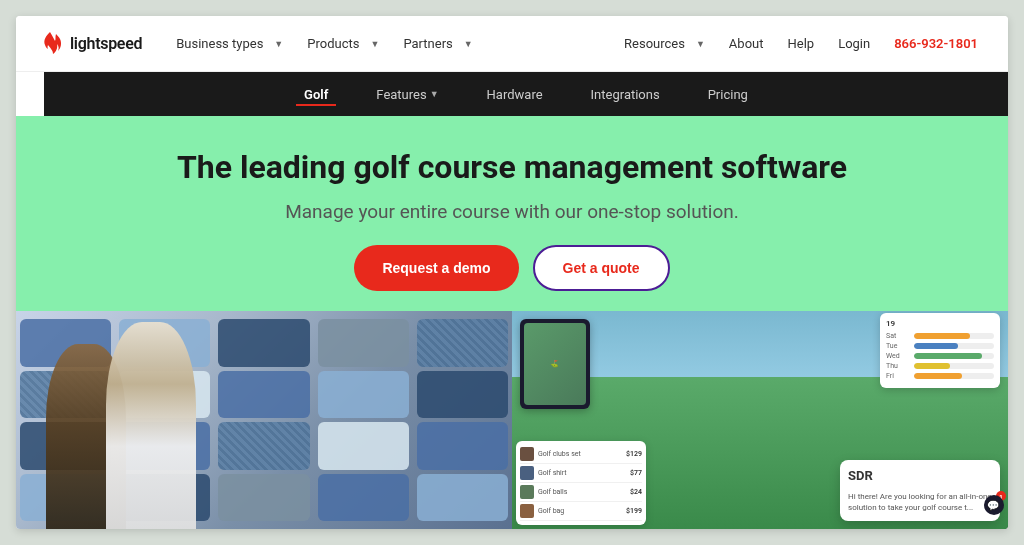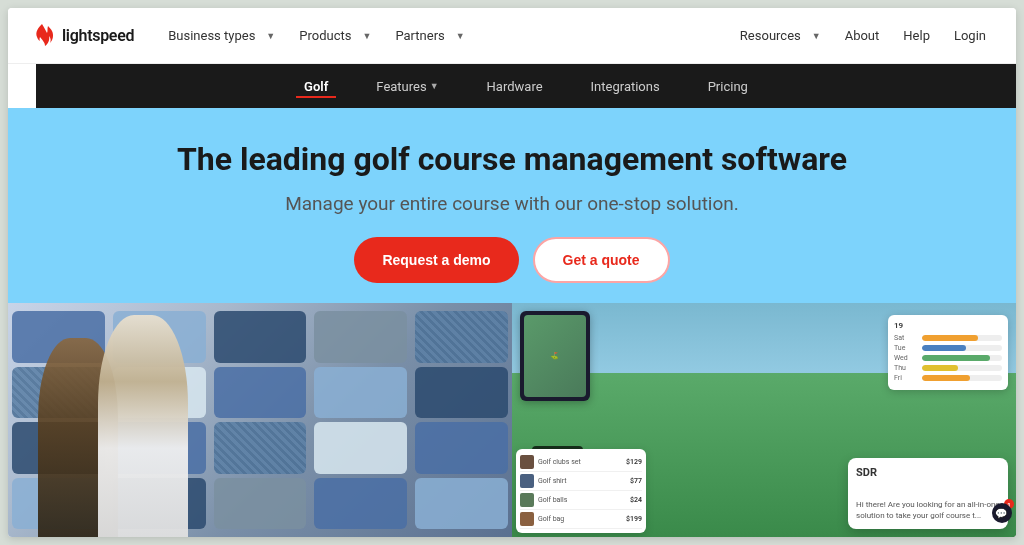--- a/index.html
+++ b/index.html
@@ -6,21 +6,21 @@
     body {
       font-family: -apple-system, BlinkMacSystemFont, 'Segoe UI', Roboto, sans-serif;
       background: #d6ddd6;
       width: 1024px;
       height: 545px;
       overflow: hidden;
     }
     .outer-wrapper {
       width: 1024px;
       height: 545px;
-      padding: 8px;
+      padding: 16px;
       background: #d6ddd6;
     }
     .page-container {
       width: 100%;
       height: 100%;
       background: #fff;
       border-radius: 4px;
       overflow: hidden;
       box-shadow: 0 2px 8px rgba(0,0,0,0.15);
       display: flex;
@@ -125,21 +125,21 @@
       gap: 3px;
     }
     .sec-nav-item.active {
       color: #fff;
       font-weight: 600;
       border-bottom: 2px solid #e8291c;
       padding-bottom: 2px;
     }
     
     .hero {
-      background: #7dd3fc;
+      background: #86efac;
       padding: 32px 20px 20px;
       text-align: center;
       flex-shrink: 0;
     }
     .hero-title {
       font-size: 32px;
       font-weight: 700;
       color: #1a1a1a;
       line-height: 1.2;
       margin-bottom: 14px;
@@ -165,21 +165,21 @@
       border: none;
     }
     .btn-quote {
       background: #fff;
       color: #e8291c;
       font-size: 14px;
       font-weight: 700;
       padding: 13px 28px;
       border-radius: 28px;
       cursor: pointer;
-      border: 2px solid #fca5a5;
+      border: 2px solid #4c1d95;
     }
     
     .image-section {
       flex: 1;
       position: relative;
       overflow: hidden;
     }
     .image-bg {
       width: 100%;
       height: 100%;
@@ -239,21 +239,21 @@
     }
     .golf-fairway {
       position: absolute;
       top: 30%;
       left: 0; right: 0; bottom: 0;
       background: linear-gradient(180deg, #5aaa6a 0%, #3a8a4a 100%);
     }
     
     .dashboard-card {
       position: absolute;
-      top: 12px;
+      top: 2px;
       right: 8px;
       width: 120px;
       background: #fff;
       border-radius: 6px;
       padding: 6px;
       box-shadow: 0 2px 8px rgba(0,0,0,0.2);
       font-size: 9px;
     }
     .dashboard-title-small {
       font-size: 8px;
@@ -297,24 +297,24 @@
       position: absolute;
       bottom: 8px;
       right: 8px;
       width: 160px;
       background: #fff;
       border-radius: 8px;
       padding: 8px;
       box-shadow: 0 4px 12px rgba(0,0,0,0.2);
     }
     .chat-header {
-      font-size: 11px;
+      font-size: 13px;
       font-weight: 700;
       color: #333;
-      margin-bottom: 20px;
+      margin-bottom: 8px;
     }
     .chat-text {
       font-size: 8px;
       color: #555;
       line-height: 1.4;
     }
     
     .data-table-card {
       position: absolute;
       bottom: 4px;
@@ -403,20 +403,21 @@
       </div>
 
       <div class="top-nav-right">
         <div class="nav-item">
           <span>Resources</span>
           <span class="nav-arrow">▼</span>
         </div>
         <div class="nav-right-item">About</div>
         <div class="nav-right-item">Help</div>
         <div class="nav-right-item">Login</div>
+        <div class="nav-phone">866-932-1801</div>
       </div>
     </nav>
 
     <nav class="secondary-nav">
       <div class="sec-nav-item active">Golf</div>
       <div class="sec-nav-item">
         <span>Features</span>
         <span class="nav-arrow" style="color:#aaa">▼</span>
       </div>
       <div class="sec-nav-item">Hardware</div>

